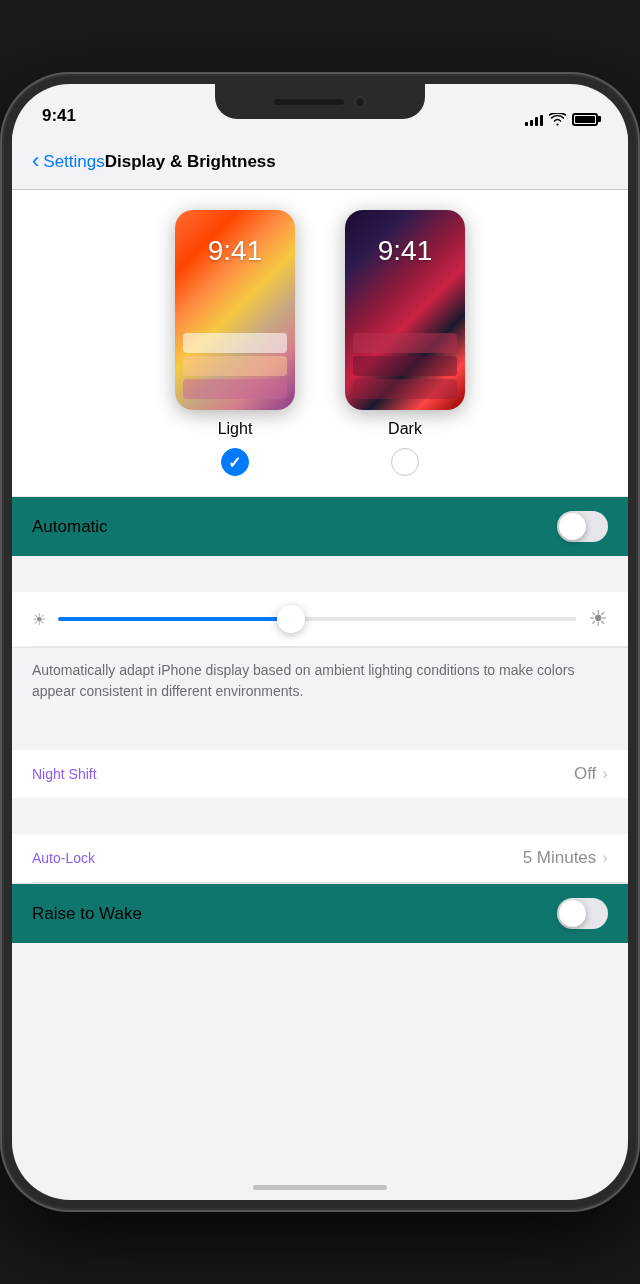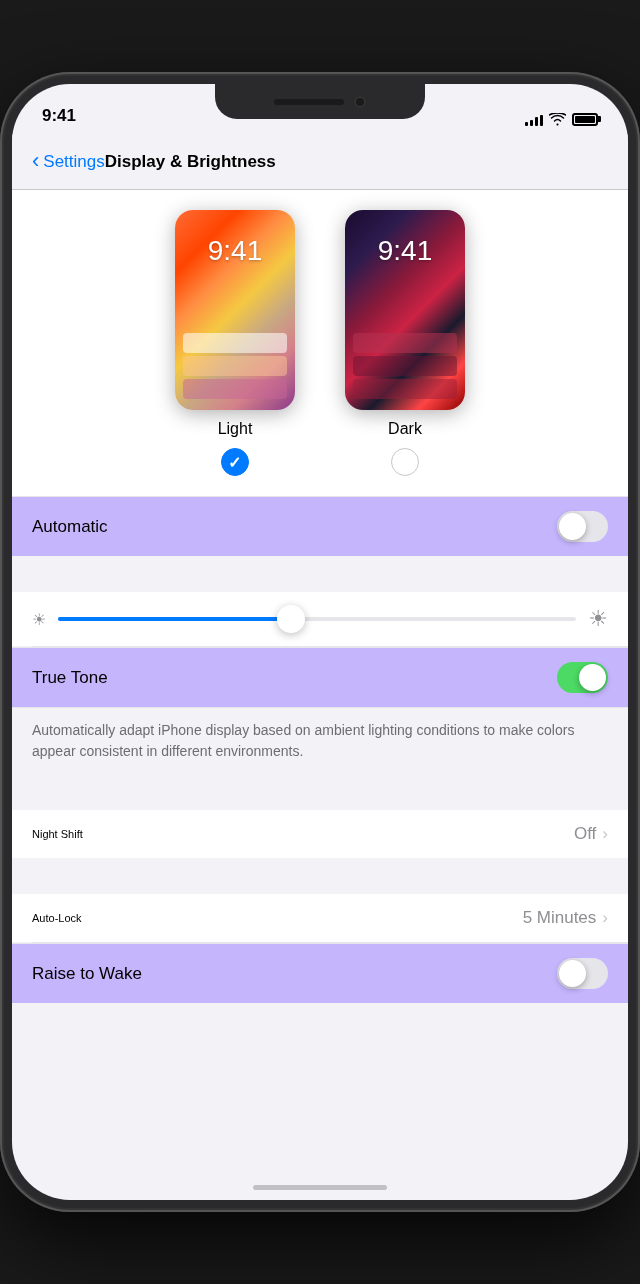--- a/index.html
+++ b/index.html
@@ -313,21 +313,21 @@
     }
 
     .checkmark {
       color: #fff;
       font-size: 16px;
       font-weight: 600;
     }
 
     
     .toggle-row {
-      background: #c4b5fd;
+      background: #0f766e;
       display: flex;
       align-items: center;
       justify-content: space-between;
       padding: 14px 20px;
       border-top: 1px solid #e5e5ea;
     }
 
     .toggle-label {
       font-size: 17px;
       color: #000;
@@ -435,22 +435,22 @@
     .nav-row {
       background: #fff;
       display: flex;
       align-items: center;
       justify-content: space-between;
       padding: 14px 20px;
       cursor: pointer;
     }
 
     .nav-row-label {
-      font-size: 11px;
-      color: #000000;
+      font-size: 14px;
+      color: #8b5cf6;
     }
 
     .nav-row-right {
       display: flex;
       align-items: center;
       gap: 6px;
       color: #8e8e93;
       font-size: 17px;
     }
 
@@ -606,26 +606,20 @@
           <div class="slider-track">
             <div class="slider-fill"></div>
             <div class="slider-thumb"></div>
           </div>
           <span class="brightness-icon-large sun-lg"></span>
         </div>
       </div>
 
       <div class="separator"></div>
 
-      <div class="toggle-row">
-        <span class="toggle-label">True Tone</span>
-        <div class="toggle-switch on">
-          <div class="toggle-knob"></div>
-        </div>
-      </div>
 
       <div class="info-text">Automatically adapt iPhone display based on ambient lighting conditions to make colors appear consistent in different environments.</div>
 
       <div class="section-gap"></div>
 
       <div class="nav-row">
         <span class="nav-row-label">Night Shift</span>
         <div class="nav-row-right">
           <span>Off</span>
           <span class="nav-chevron">›</span>

